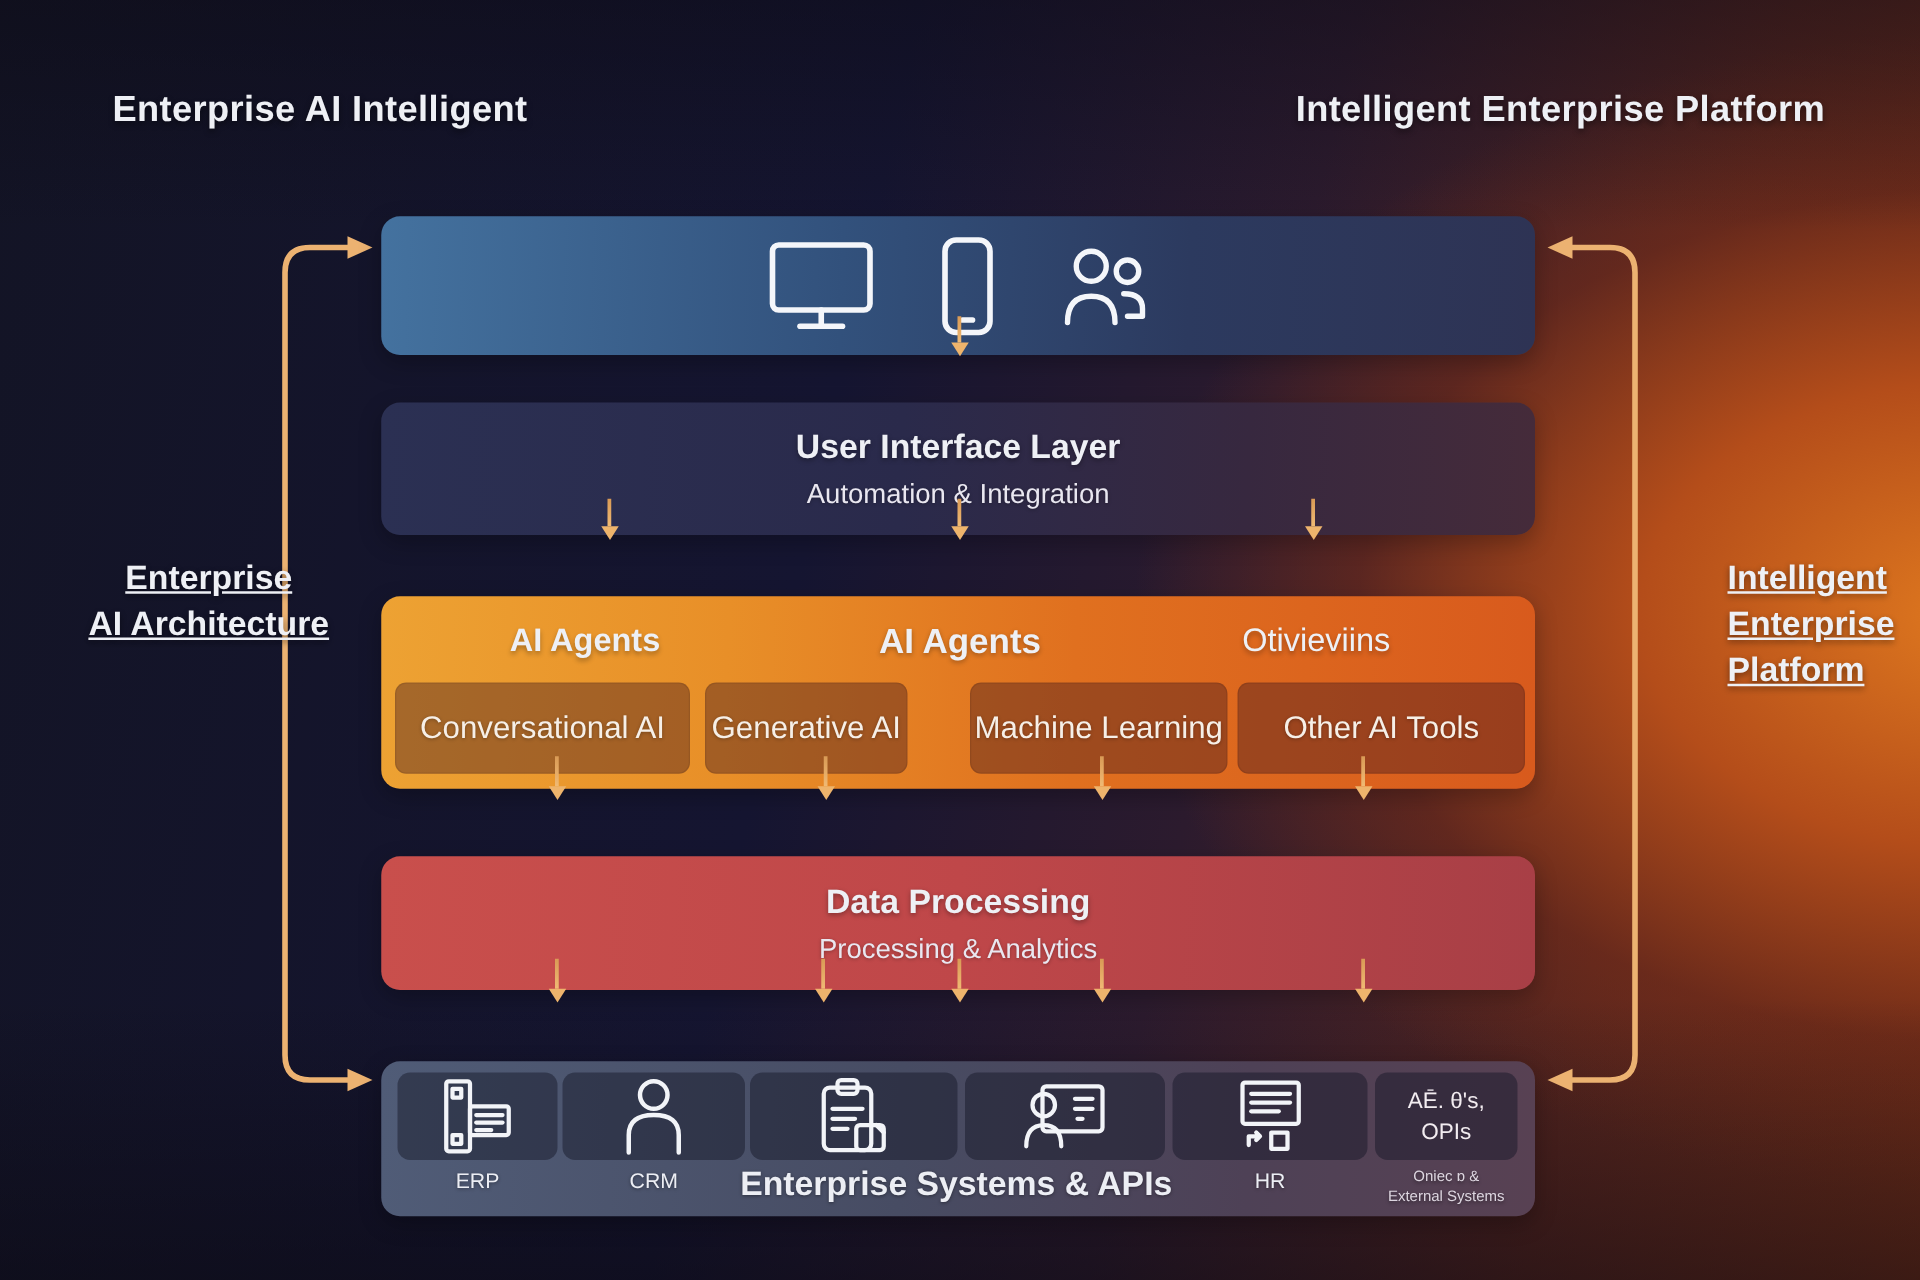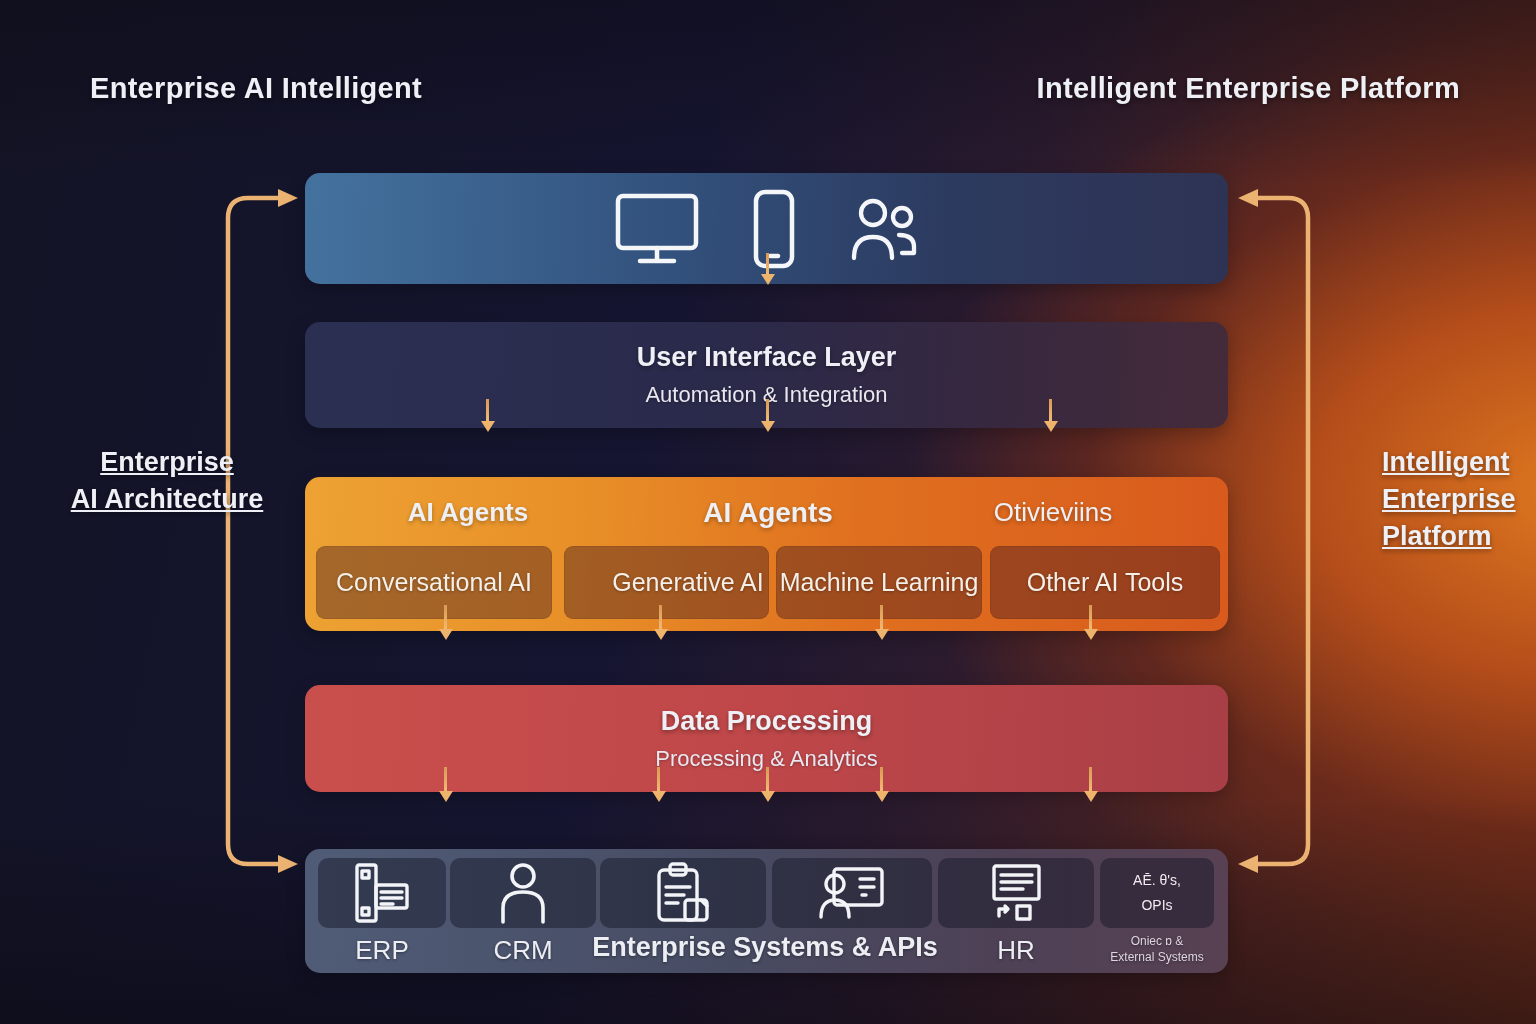--- a/index.html
+++ b/index.html
@@ -28,30 +28,30 @@
     background:linear-gradient(92deg,#505c77 0%,#474c63 45%,#4e4156 75%,#584153 100%);}
   .layer-title{font-size:27px;font-weight:700;text-shadow:0 2px 4px rgba(0,0,0,.35);}
   .layer-sub{font-size:22px;font-weight:300;color:#e9e7f0;margin-top:9px;text-shadow:0 1px 3px rgba(0,0,0,.3);}
   .ai-hdr{position:absolute;top:20px;transform:translateX(-50%);white-space:nowrap;
     text-shadow:0 2px 4px rgba(0,0,0,.3);}
   .ai-box{position:absolute;top:69px;height:73px;border-radius:9px;background:rgba(60,20,30,0.40);
     display:flex;align-items:center;justify-content:center;font-size:25px;color:#f6efe7;
     box-shadow:inset 0 0 0 1px rgba(0,0,0,0.08);text-shadow:0 1px 3px rgba(0,0,0,.3);}
   .tile{position:absolute;top:9px;height:70px;border-radius:10px;background:rgba(18,20,36,0.45);
     display:flex;align-items:center;justify-content:center;}
-  .sys-label{position:absolute;transform:translateX(-50%);font-size:26px;color:#eceef4;white-space:nowrap;
+  .sys-label{position:absolute;transform:translateX(-50%);font-size:17px;color:#eceef4;white-space:nowrap;
     text-shadow:0 1px 3px rgba(0,0,0,.4);}
   .arrow{position:absolute;width:3px;background:linear-gradient(#d99a55,#f0ba74);z-index:2;}
   .arrow::after{content:"";position:absolute;left:50%;transform:translateX(-50%);bottom:-11px;
     border:7px solid transparent;border-top:11px solid #eeb46c;border-bottom:none;}
   .bracket{position:absolute;z-index:1;}
   .sidelabel{position:absolute;font-size:27px;font-weight:700;line-height:37px;
     text-shadow:0 2px 5px rgba(0,0,0,.45);z-index:3;text-decoration:underline;}
   svg{display:block;}
-  .t6{font-size:14px;line-height:25px;text-align:left;color:#f2ecf0;}
+  .t6{font-size:18px;line-height:25px;text-align:left;color:#f2ecf0;}
   .cap{font-size:12px;line-height:16px;text-align:center;color:#ddd6e0;}
 </style>
 </head>
 <body>
 
 <div id="stage">
 
   <div class="hdr" style="left:90px;">Enterprise AI Intelligent</div>
   <div class="hdr" style="right:76px;">Intelligent Enterprise Platform</div>
 
@@ -109,21 +109,21 @@
 
   <div class="arrow" style="left:486px;top:399px;height:22px;"></div>
   <div class="arrow" style="left:766px;top:399px;height:22px;"></div>
   <div class="arrow" style="left:1049px;top:399px;height:22px;"></div>
 
   <div class="layer ailayer">
     <div class="ai-hdr" style="left:163px;font-size:26px;font-weight:600;">AI Agents</div>
     <div class="ai-hdr" style="left:463px;font-size:28px;font-weight:700;">AI Agents</div>
     <div class="ai-hdr" style="left:748px;font-size:26px;font-weight:400;">Otivieviins</div>
     <div class="ai-box" style="left:11px;width:236px;">Conversational AI</div>
-    <div class="ai-box" style="left:259px;width:162px;padding-left:43px;">Generative AI</div>
+    <div class="ai-box" style="left:259px;width:162px;">Generative AI</div>
     <div class="ai-box" style="left:471px;width:206px;">Machine Learning</div>
     <div class="ai-box" style="left:685px;width:230px;">Other AI Tools</div>
   </div>
 
   <div class="arrow" style="left:444px;top:605px;height:24px;"></div>
   <div class="arrow" style="left:659px;top:605px;height:24px;"></div>
   <div class="arrow" style="left:880px;top:605px;height:24px;"></div>
   <div class="arrow" style="left:1089px;top:605px;height:24px;"></div>
 
   <div class="layer datalayer">

